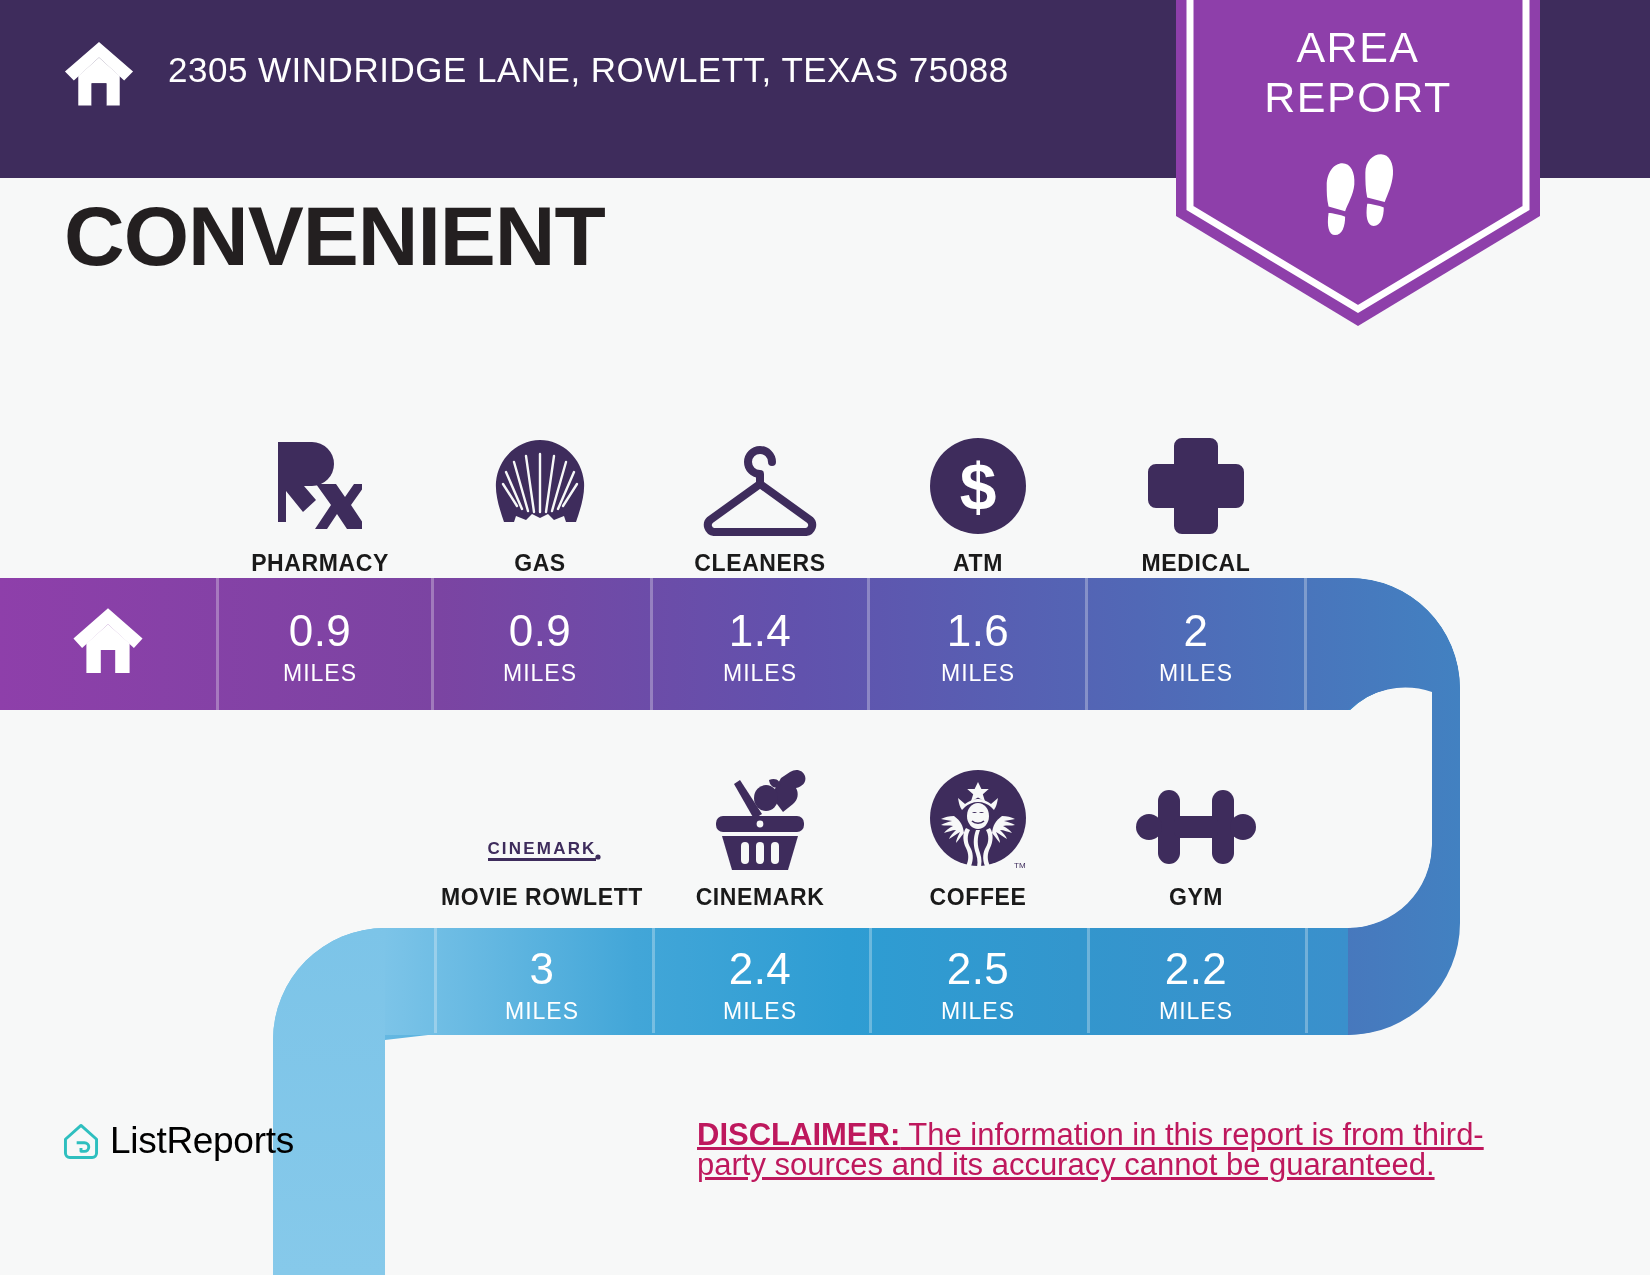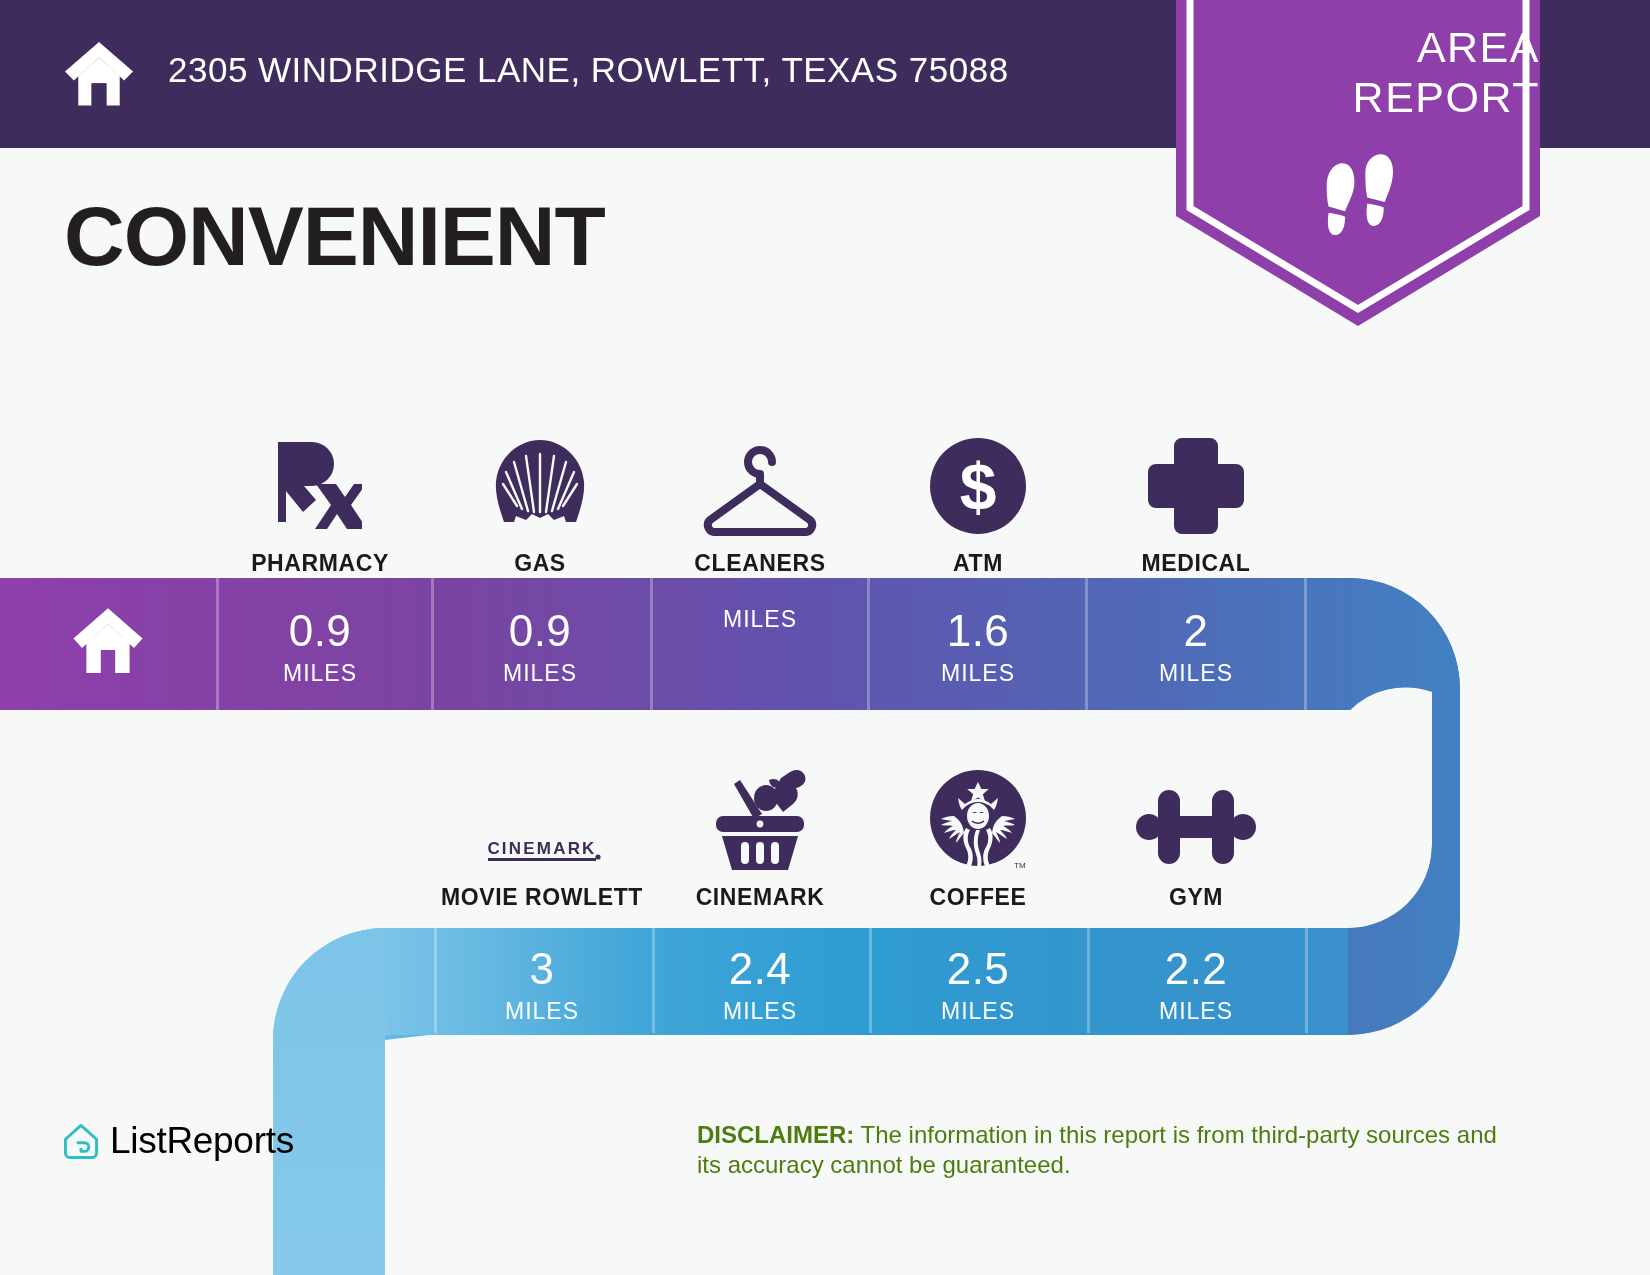--- a/index.html
+++ b/index.html
@@ -13,42 +13,42 @@
   #page {
     position: relative;
     width: 1650px; height: 1275px;
     background: #f7f8f8;
     overflow: hidden;
   }
 
   
   .header {
     position: absolute; left: 0; top: 0;
-    width: 1650px; height: 148px;
+    width: 1650px; height: 178px;
     background: #3e2c5c;
   }
   .header-home-icon {
     position: absolute; left: 62px; top: 36px;
     width: 74px; height: 74px;
   }
   .header-address {
     position: absolute; left: 168px; top: 50px;
     font-size: 35px; font-weight: 400; letter-spacing: 0.5px;
     color: #ffffff; white-space: nowrap;
   }
 
   
   .badge {
     position: absolute; left: 1176px; top: -14px;
     width: 364px; height: 340px;
     z-index: 6;
   }
   .badge-label {
     position: absolute; left: 0; top: 36px;
-    width: 364px; text-align: right;
+    width: 364px; text-align: center;
     color: #ffffff; font-size: 43px; font-weight: 400;
     line-height: 50px; letter-spacing: 1.5px;
     z-index: 2; pointer-events: none;
   }
   .badge-feet {
     position: absolute; left: 50%; top: 168px;
     transform: translateX(-50%);
     width: 92px; height: 96px; z-index: 2;
   }
 
@@ -111,21 +111,21 @@
     display: flex; align-items: center; gap: 10px; z-index: 7;
   }
   .logo-mark { width: 38px; height: 38px; }
   .logo-text {
     font-size: 37px; font-weight: 400; color: #000000;
     letter-spacing: -0.3px;
   }
   .disclaimer {
     position: absolute; left: 697px; top: 1120px;
     width: 820px; z-index: 7;
-    font-size: 24px; line-height: 30px; color: #4d7c0f;
+    font-size: 31px; line-height: 30px; color: #be185d; text-decoration: underline;
   }
   .disclaimer b { font-weight: 700; }
 </style>
 </head>
 <body>
 
 <div id="page">
 
   <div class="header">
     <svg class="header-home-icon" viewBox="0 0 100 100">
@@ -321,20 +321,21 @@
 
   <div class="val-cell" style="left:210px; top:604px;">
     <div class="val-num">0.9</div>
     <div class="val-unit">MILES</div>
   </div>
   <div class="val-cell" style="left:430px; top:604px;">
     <div class="val-num">0.9</div>
     <div class="val-unit">MILES</div>
   </div>
   <div class="val-cell" style="left:650px; top:604px;">
+    <div class="val-num">1.4</div>
     <div class="val-unit">MILES</div>
   </div>
   <div class="val-cell" style="left:868px; top:604px;">
     <div class="val-num">1.6</div>
     <div class="val-unit">MILES</div>
   </div>
   <div class="val-cell" style="left:1086px; top:604px;">
     <div class="val-num">2</div>
     <div class="val-unit">MILES</div>
   </div>

